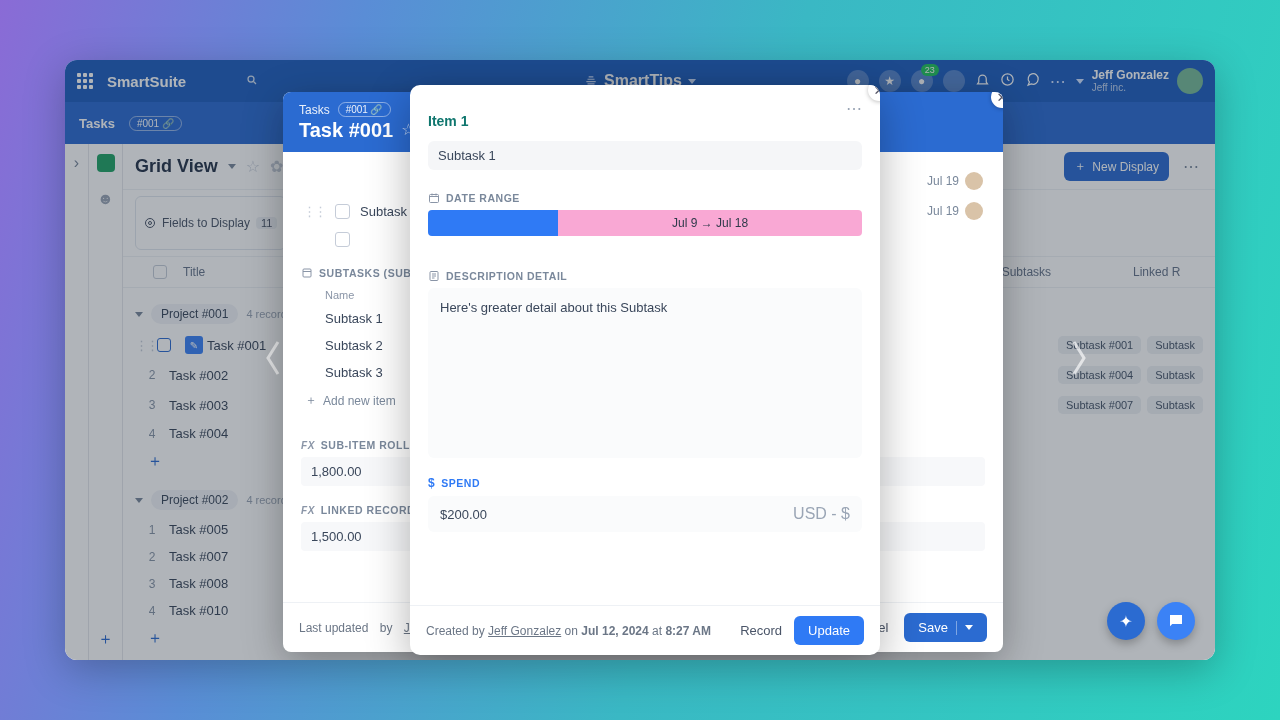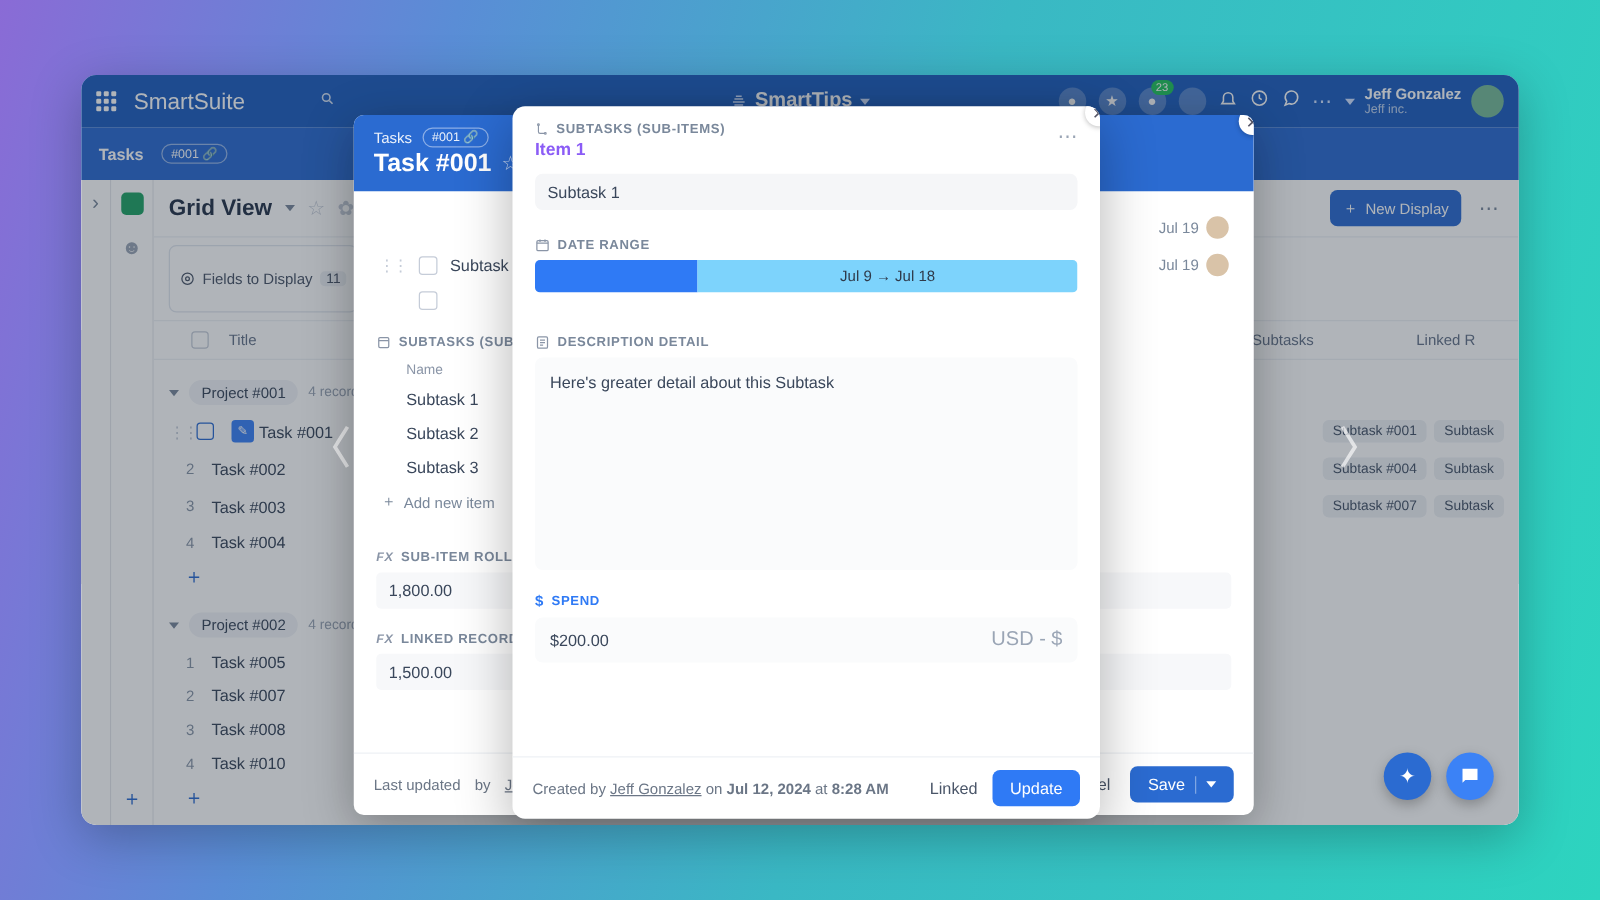--- a/index.html
+++ b/index.html
@@ -5,21 +5,21 @@
 * { box-sizing: border-box; margin: 0; padding: 0; font-family: -apple-system, BlinkMacSystemFont, "Segoe UI", Helvetica, Arial, sans-serif; }
 body { width: 1280px; height: 720px; overflow: hidden; background: linear-gradient(105deg, #8a6bd6 0%, #5a8dd6 25%, #3ab8c4 55%, #2dd4bf 100%); display: flex; align-items: center; justify-content: center; }
 
 
 .window { width: 1150px; height: 600px; background: #f5f6f8; border-radius: 12px; overflow: hidden; position: relative; box-shadow: 0 10px 40px rgba(0,0,0,0.25); }
 
 
 .topbar { height: 42px; background: #1f5fbf; display: flex; align-items: center; padding: 0 12px; color: #fff; }
 .hamburger-icon { width: 16px; height: 16px; display: grid; grid-template-columns: repeat(3,4px); grid-template-rows: repeat(3,4px); gap: 2px; margin-right: 14px; cursor: pointer; }
 .hamburger-icon span { background: #fff; border-radius: 1px; }
-.brand { font-weight: 400; font-size: 18px; }
+.brand { font-weight: 700; font-size: 15px; }
 .search-ico { margin-left: 60px; opacity: .8; cursor: pointer; }
 .topcenter { position: absolute; left: 50%; transform: translateX(-50%); display: flex; align-items: center; gap: 6px; color: #fff; font-weight: 600; }
 .caret-d { width: 0; height: 0; border-left: 4px solid transparent; border-right: 4px solid transparent; border-top: 5px solid #cfe0ff; }
 .topright { margin-left: auto; display: flex; align-items: center; gap: 10px; }
 .circle { width: 22px; height: 22px; border-radius: 50%; background: rgba(255,255,255,.25); display: flex; align-items: center; justify-content: center; font-size: 12px; cursor: pointer; }
 .badge-count { position: relative; }
 .badge-count::after { content: attr(data-count); position: absolute; top: -6px; right: -6px; background: #22c55e; color: #fff; font-size: 9px; padding: 1px 4px; border-radius: 8px; }
 .user-block { display: flex; align-items: center; gap: 8px; }
 .user-text { line-height: 1.1; }
 .user-name { font-size: 12px; font-weight: 600; }
@@ -106,27 +106,27 @@
 
 .navarrow { position: absolute; top: 50%; transform: translateY(-50%); color: rgba(255,255,255,.65); cursor: pointer; }
 .navarrow.l { left: 196px; }
 .navarrow.r { right: 124px; }
 .navarrow svg { width: 26px; height: 40px; }
 
 
 .sub-modal { position: absolute; left: 345px; top: 25px; width: 470px; height: 570px; background: #fff; border-radius: 10px; box-shadow: 0 12px 44px rgba(0,0,0,.3); display: flex; flex-direction: column; overflow: hidden; }
 .sub-hd { padding: 12px 18px 6px; }
 .sub-bc { font-size: 10.5px; letter-spacing: .05em; color: #7a889b; font-weight: 600; text-transform: uppercase; display: flex; align-items: center; gap: 6px; }
-.sub-title { font-size: 14px; font-weight: 700; color: #8b5cf6; margin-top: 2px; }
+.sub-title { font-size: 14px; font-weight: 700; color: #0f766e; margin-top: 16px; }
 .sub-hdots { position: absolute; right: 16px; top: 14px; color: #9aa5b5; cursor: pointer; letter-spacing: 2px; }
 .sub-body { padding: 2px 18px 8px; flex: 1; overflow: auto; }
 .linked-pill { background: #f5f6f8; border-radius: 6px; padding: 7px 10px; font-size: 13px; color: #3a475b; }
 .daterange { display: flex; height: 26px; border-radius: 4px; overflow: hidden; margin-top: 4px; }
 .dr-left { background: #2f7af5; flex: 0 0 30%; }
-.dr-right { background: #7dd3fc; flex: 1; display: flex; align-items: center; justify-content: center; font-size: 12px; color: #2f3a4a; }
+.dr-right { background: #f9a8d4; flex: 1; display: flex; align-items: center; justify-content: center; font-size: 12px; color: #2f3a4a; }
 .desc-box { background: #fafbfc; border-radius: 6px; padding: 12px; min-height: 170px; font-size: 13px; color: #3a475b; }
 .spend-box { display: flex; align-items: center; background: #fafbfc; border-radius: 6px; padding: 9px 12px; font-size: 13px; color: #3a475b; }
 .spend-cur { color: #9aa5b5; font-size: 16px; }
 
 .sub-ft { border-top: 1px solid #eef1f5; padding: 10px 16px; display: flex; align-items: center; font-size: 12px; color: #6b7686; }
 .sub-ft .sp { flex: 1; }
 .u-link { text-decoration: underline; }
 .sub-modal > .modal-close { right: -10px; top: -6px; }
 
 
@@ -394,28 +394,20 @@
           <span>Save</span>
           <span style="width:1px;height:14px;background:rgba(255,255,255,.4)"></span>
           <span class="car"></span>
         </span>
     </div>
   </div>
 
   <div class="sub-modal">
     <div class="modal-close">✕</div>
     <div class="sub-hd">
-      <div class="sub-bc">
-        <svg width="11" height="11" viewBox="0 0 24 24" fill="none" stroke="#8a95a7" stroke-width="2">
-            <path d="M6 4v12a3 3 0 003 3h9"></path>
-            <circle cx="6" cy="4" r="1.5"></circle>
-            <circle cx="18" cy="19" r="1.5"></circle>
-          </svg>
-        <span>SUBTASKS (SUB-ITEMS)</span>
-      </div>
       <div class="sub-title">Item 1</div>
       <div class="sub-hdots">⋯</div>
     </div>
     <div class="sub-body">
       <div class="linked-pill" style="margin-top:4px">Subtask 1</div>
 
       <div class="sec-lbl" style="margin-top:22px">
         <svg width="12" height="12" viewBox="0 0 24 24" fill="none" stroke="#8a95a7" stroke-width="2">
             <rect x="3" y="5" width="18" height="16" rx="2"></rect>
             <path d="M3 9h18M8 3v4M16 3v4"></path>
@@ -440,23 +432,23 @@
         <span style="font-weight:700;font-size:12px">$</span>
         <span>SPEND</span>
       </div>
       <div class="spend-box">
         <span>$200.00</span>
         <span style="flex:1"></span>
         <span class="spend-cur">USD - $</span>
       </div>
     </div>
     <div class="sub-ft">
-      <span>Created</span>&nbsp;<span>by</span>&nbsp;<span class="u-link">Jeff Gonzalez</span>&nbsp;<span>on</span>&nbsp;<b>Jul 12, 2024</b>&nbsp;<span>at</span>&nbsp;<b>8:28 AM</b>
+      <span>Created</span>&nbsp;<span>by</span>&nbsp;<span class="u-link">Jeff Gonzalez</span>&nbsp;<span>on</span>&nbsp;<b>Jul 12, 2024</b>&nbsp;<span>at</span>&nbsp;<b>8:27 AM</b>
       <span class="sp"></span>
-      <span class="btn-flat">Linked</span>
+      <span class="btn-flat">Record</span>
       <span class="btn-primary" style="background:#2f7af5">
           <span>Update</span>
         </span>
     </div>
   </div>
 
   <div class="fabs">
     <div class="fab a">✦</div>
     <div class="fab b">
         <svg width="18" height="18" viewBox="0 0 24 24" fill="#fff">

